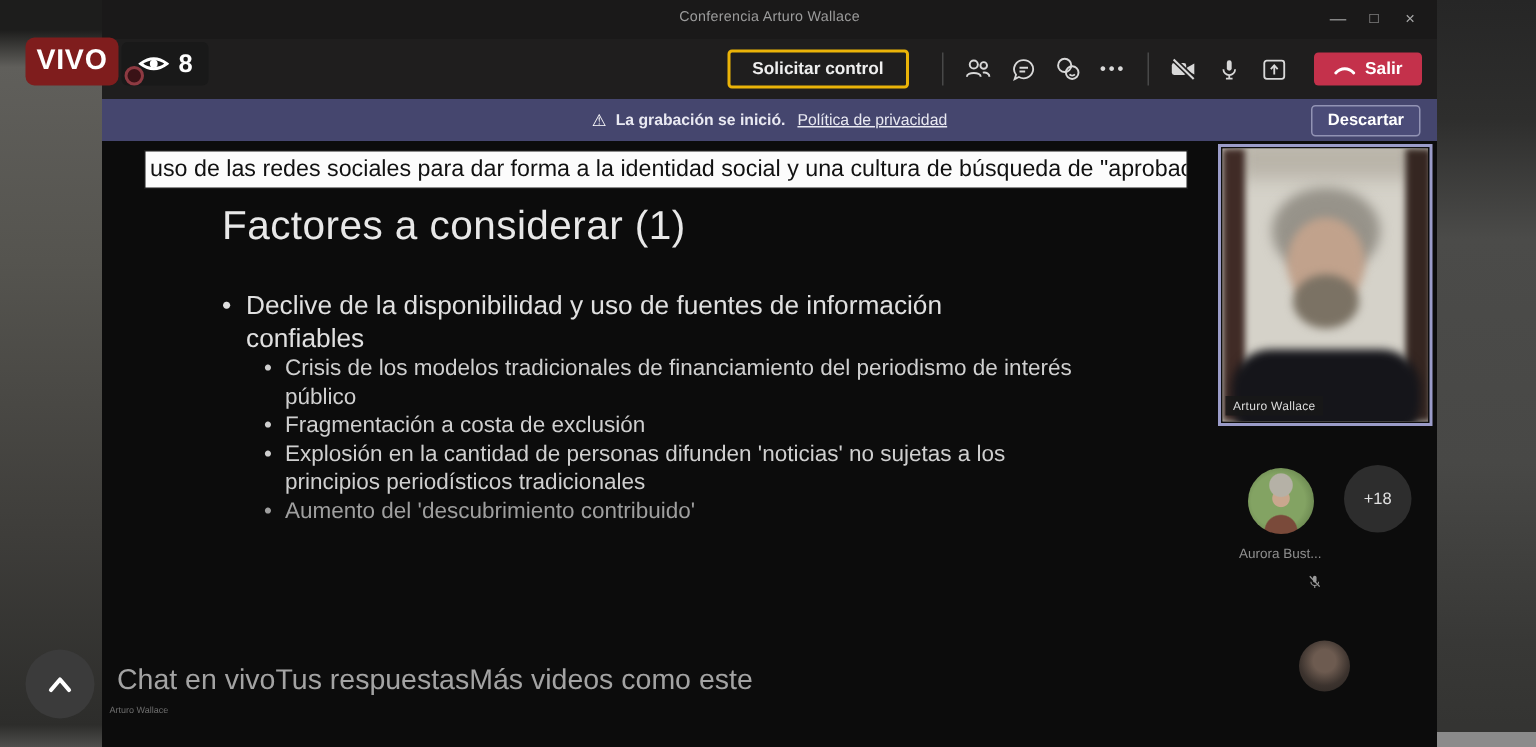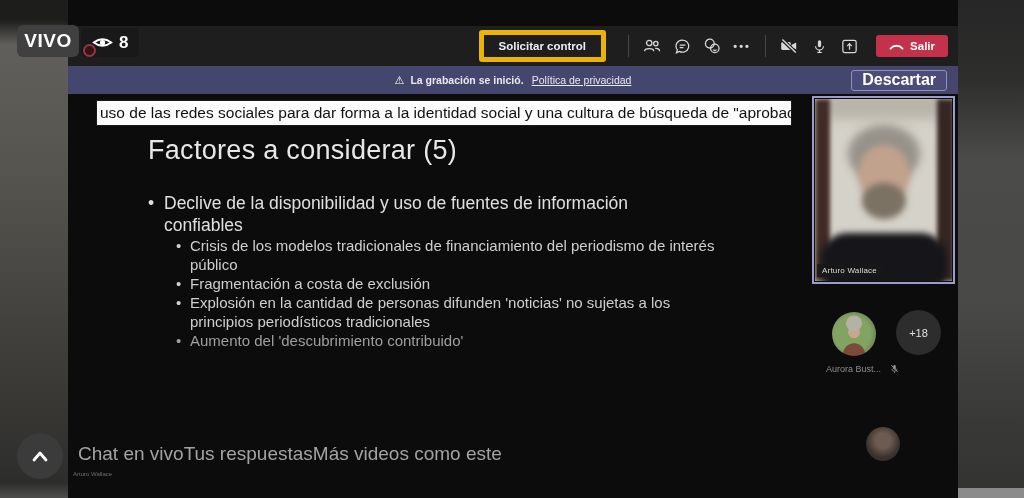--- a/index.html
+++ b/index.html
@@ -19,38 +19,38 @@
   .titlebar{position:absolute;left:0;top:0;width:890px;height:26px;background:#1a1919;}
   .titlebar .title{position:absolute;left:0;right:0;top:6px;text-align:center;
     font-size:9.5px;color:#9c9c9c;letter-spacing:.2px;}
   .win-controls{position:absolute;right:6px;top:0;height:26px;display:flex;align-items:center;}
   .win-btn{width:24px;height:24px;display:flex;align-items:center;justify-content:center;
     color:#a8a8a8;font-size:11px;line-height:1;}
   .win-btn.max{font-size:10px;}
 
   .toolbar{position:absolute;left:0;top:26px;width:890px;height:40px;background:#1f1e1e;
     display:flex;align-items:center;justify-content:flex-end;padding-right:10px;box-sizing:border-box;}
-  .btn-outline{border:5px solid #eab308;border-radius:3px;color:#eee;background:transparent;
+  .btn-outline{border:2px solid #eab308;border-radius:3px;color:#eee;background:transparent;
     font-size:11.5px;font-weight:700;padding:5px 15px;margin-right:14px;white-space:nowrap;
     font-family:"Liberation Sans",sans-serif;}
   .tb-divider{width:1px;height:22px;background:#484848;margin:0 8px;}
   .tb-icon{width:30px;height:28px;display:flex;align-items:center;justify-content:center;}
   .tb-icon svg{display:block;}
   .tb-more{color:#d8d8d8;font-size:11px;letter-spacing:2px;font-weight:700;}
   .btn-leave{display:flex;align-items:center;gap:6px;background:#c4314b;color:#fff;border:none;
     border-radius:3px;font-size:11.5px;font-weight:700;padding:5px 13px;margin-left:12px;
     font-family:"Liberation Sans",sans-serif;}
 
   .banner{position:absolute;left:0;top:66px;width:890px;height:28px;background:#45466e;
     display:flex;align-items:center;justify-content:center;color:#e9e9f2;font-size:10.5px;}
   .banner .warn{margin-right:6px;font-size:11px;color:#fff;}
   .banner b{margin-right:4px;}
   .banner a{color:#e9e9f2;text-decoration:underline;margin-left:4px;}
   .btn-dismiss{position:absolute;right:11px;top:3.5px;height:21px;border:1px solid #9293b4;
-    border-radius:3px;background:#4b4c78;color:#fff;font-size:16px;font-weight:700;
+    border-radius:3px;background:#4b4c78;color:#fff;font-size:11px;font-weight:700;
     padding:0 10px;font-family:"Liberation Sans",sans-serif;}
 
   .content{position:absolute;left:0;top:94px;width:890px;height:404px;background:#0c0c0c;overflow:hidden;}
 
   
   .caption{position:absolute;left:29px;top:7px;width:694px;height:24px;background:#fcfcfc;
     box-shadow:0 0 0 1px #1a1a1a;color:#111;font-size:15.5px;line-height:24px;
     padding:0 3px;box-sizing:border-box;white-space:nowrap;overflow:hidden;}
 
   
@@ -82,51 +82,59 @@
 
   .avatar-aurora{position:absolute;left:764px;top:218px;width:44px;height:44px;border-radius:50%;
     background:
       radial-gradient(circle at 50% 26%, #b5b1a6 0 19%, rgba(0,0,0,0) 21%),
       radial-gradient(circle at 50% 46%, #c9a78e 0 17%, rgba(0,0,0,0) 19%),
       radial-gradient(circle at 50% 96%, #7a4a3a 0 22%, rgba(0,0,0,0) 24%),
       radial-gradient(circle at 46% 50%, #83a363 0 55%, #51693c 100%);}
   .avatar-overflow{position:absolute;left:828px;top:216px;width:45px;height:45px;border-radius:50%;
     background:#2d2d2d;display:flex;align-items:center;justify-content:center;
     color:#e0e0e0;font-size:11px;}
-  .participant-row{position:absolute;left:758px;top:270px;display:flex;align-items:flex-end;gap:9px;}
+  .participant-row{position:absolute;left:758px;top:270px;display:flex;align-items:flex-end;gap:9px;flex-direction:column;}
   .participant-name{color:#8f8f8f;font-size:9px;}
   .avatar-bottom{position:absolute;left:798px;top:333px;width:34px;height:34px;border-radius:50%;
     background:radial-gradient(circle at 50% 40%, #6d5b50 0 28%, #3c332e 62%, #272320 100%);}
 
   
   .footer-links{position:absolute;left:10px;top:349px;display:flex;align-items:baseline;}
   .footer-link{color:#a3a3a3;font-size:19px;}
   .watermark{position:absolute;left:5px;top:377px;color:#6e6e6e;font-size:6px;}
 
   
   .vivo{position:absolute;left:17px;top:25px;width:62px;height:32px;border-radius:6px;
-    background:#404040;color:#fff;font-size:19px;font-weight:700;letter-spacing:.5px;
+    background:#7f1d1d;color:#fff;font-size:19px;font-weight:700;letter-spacing:.5px;
     display:flex;align-items:center;justify-content:center;}
   .viewers{position:absolute;left:81px;top:28px;height:29px;border-radius:4px;background:#191919;
     display:flex;align-items:center;gap:6px;padding:0 11px;color:#fff;font-size:17px;font-weight:700;}
   .rec-dot{position:absolute;left:83px;top:44px;width:9px;height:9px;border-radius:50%;
     background:#3a1216;border:2px solid #8e3a42;box-sizing:content-box;}
   .chevron-btn{position:absolute;left:17px;top:433px;width:46px;height:46px;border-radius:50%;
     background:#3b3b3b;display:flex;align-items:center;justify-content:center;border:none;}
 </style>
 </head>
 <body>
 
 <div class="stage">
   <div class="margin-left"></div>
   <div class="margin-right"></div>
   <div class="margin-right-strip"></div>
 
   <div class="win">
 
+    <div class="titlebar">
+      <div class="title">Conferencia Arturo Wallace</div>
+      <div class="win-controls">
+        <div class="win-btn">—</div>
+        <div class="win-btn max">□</div>
+        <div class="win-btn">×</div>
+      </div>
+    </div>
 
     <div class="toolbar">
       <button class="btn-outline">Solicitar control</button>
       <div class="tb-divider"></div>
       <div class="tb-icon">
         <svg width="20" height="20" viewBox="0 0 20 20" fill="none" stroke="#d8d8d8" stroke-width="1.3">
           <circle cx="7.2" cy="7" r="2.7"></circle>
           <path d="M2.6,15.2 c0,-3.4 9.2,-3.4 9.2,0"></path>
           <circle cx="13.8" cy="7.6" r="2.2"></circle>
           <path d="M13.2,12.4 c2.4,-.4 4.4,.8 4.4,2.8"></path>
@@ -185,21 +193,21 @@
       <b>La grabación se inició.</b>
       <a href="#">Política de privacidad</a>
       <button class="btn-dismiss">Descartar</button>
     </div>
 
     <div class="content">
 
       <div class="caption">uso de las redes sociales para dar forma a la identidad social y una cultura de búsqueda de "aprobación social" en</div>
 
       <div class="slide">
-        <h1 class="slide-title">Factores a considerar (5)</h1>
+        <h1 class="slide-title">Factores a considerar (1)</h1>
 
 
         <div class="group2">
           <div class="b1">Declive de la disponibilidad y uso de fuentes de información confiables</div>
           <div class="b2">Crisis de los modelos tradicionales de financiamiento del periodismo de interés público</div>
           <div class="b2">Fragmentación  a costa de exclusión</div>
           <div class="b2">Explosión en la cantidad de personas difunden 'noticias' no sujetas a los principios periodísticos tradicionales</div>
           <div class="b2 dim">Aumento del 'descubrimiento contribuido'</div>
         </div>
       </div>

